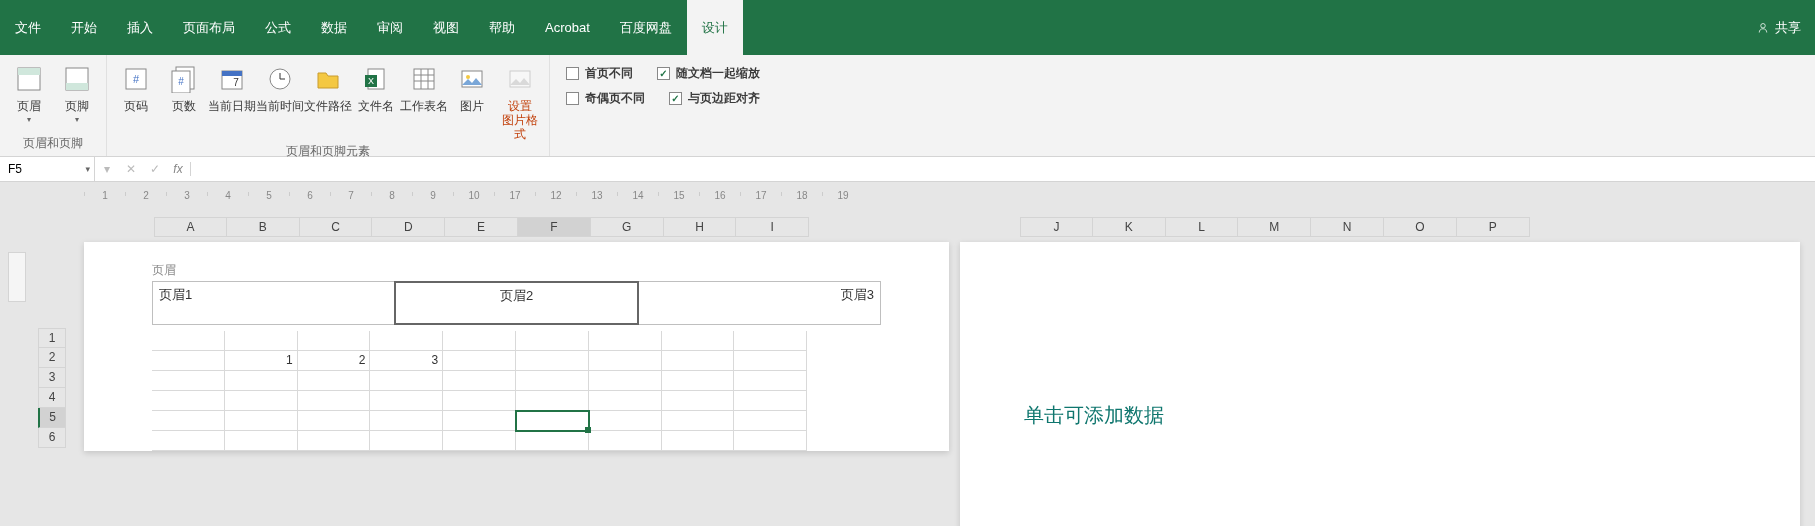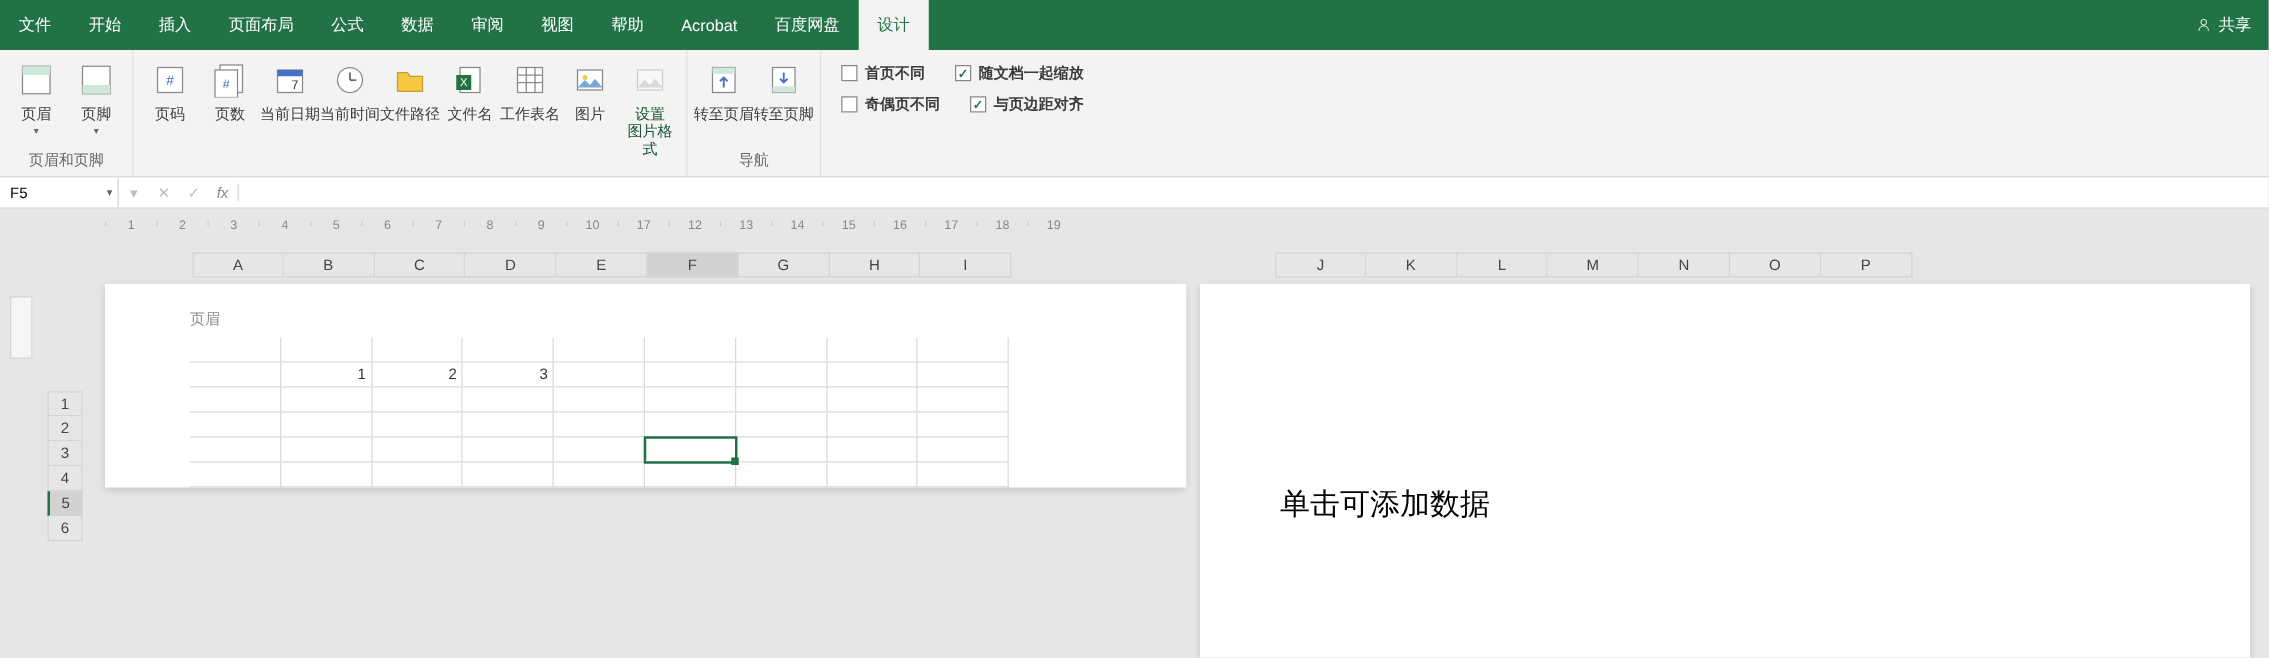--- a/index.html
+++ b/index.html
@@ -1,36 +1,36 @@
 <!DOCTYPE html>
 <html><head>
 <meta charset="utf-8">
 <style>
 * { margin: 0; padding: 0; box-sizing: border-box; font-family: "Microsoft YaHei", "Segoe UI", sans-serif; }
 body { background: #e6e6e6; width: 1815px; height: 526px; overflow: hidden; user-select: none; }
 
 
-.menubar { background: #217346; height: 40px; display: flex; align-items: stretch; color: #fff; font-size: 13px; }
+.menubar { background: #217346; height: 55px; display: flex; align-items: stretch; color: #fff; font-size: 13px; }
 .menubar .tab { padding: 0 15px; display: flex; align-items: center; cursor: pointer; }
 .menubar .tab.active { background: #f3f3f3; color: #217346; }
 .menubar .search { display: flex; align-items: center; padding: 0 15px; gap: 8px; color: #d4e8db; }
 .menubar .spacer { flex: 1; }
 .menubar .share { display: flex; align-items: center; padding: 0 14px; gap: 6px; color: #fff; }
 .bulb-icon, .person-icon { display: inline-flex; }
 
 
 .ribbon { background: #f3f3f3; border-bottom: 1px solid #d4d4d4; height: 102px; display: flex; }
 .group { display: flex; flex-direction: column; border-right: 1px solid #e0e0e0; padding: 4px 6px 0; }
 .group-body { flex: 1; display: flex; align-items: flex-start; gap: 2px; }
 .group-label { text-align: center; font-size: 12px; color: #666; padding: 2px 0 4px; }
 .bigbtn { display: flex; flex-direction: column; align-items: center; width: 46px; padding-top: 4px; cursor: pointer; }
 .bigbtn .ico { width: 32px; height: 32px; display: flex; align-items: center; justify-content: center; }
 .bigbtn .lbl { font-size: 12px; color: #3b3b3b; text-align: center; line-height: 14px; margin-top: 4px; white-space: nowrap; }
 .bigbtn .arrow { font-size: 8px; color: #666; margin-top: 2px; }
-.bigbtn.disabled .lbl { color: #14532d; }
+.bigbtn.disabled .lbl { color: #c2410c; }
 .opts { display: flex; flex-direction: column; gap: 8px; padding: 6px 10px; }
 .opt-row { display: flex; gap: 24px; font-size: 12px; color: #3b3b3b; font-weight: bold; }
 .chk { display: flex; align-items: center; gap: 6px; cursor: pointer; }
 .chk .box { width: 13px; height: 13px; border: 1px solid #888; background: #fff; display: flex; align-items: center; justify-content: center; font-size: 10px; color: #217346; }
 
 
 .fbar { background: #fff; border-bottom: 1px solid #d4d4d4; height: 25px; display: flex; align-items: stretch; font-size: 12px; justify-content: space-between; }
 .namebox { width: 95px; border-right: 1px solid #d4d4d4; display: flex; align-items: center; padding: 0 8px; position: relative; }
 .namebox .dd { position: absolute; right: 4px; font-size: 9px; color: #666; }
 .fxbtns { display: flex; align-items: center; color: #bbb; }
@@ -62,21 +62,21 @@
 .gcell { width: 72.8px; border-right: 1px solid #d9d9d9; border-bottom: 1px solid #d9d9d9; font-size: 12px; padding: 0 4px; text-align: right; line-height: 19px; color: #333; }
 .gcell.selcell { outline: 2px solid #217346; outline-offset: -1px; position: relative; }
 .gcell.selcell::after { content: ""; position: absolute; right: -3px; bottom: -3px; width: 6px; height: 6px; background: #217346; }
 
 .row-headers { position: absolute; top: 146px; left: 38px; width: 28px; }
 .rh { height: 20px; border: 1px solid #d4d4d4; border-top: none; background: #e6e6e6; text-align: center; font-size: 12px; color: #444; line-height: 19px; }
 .rh:first-child { border-top: 1px solid #d4d4d4; }
 .rh.sel { background: #d2d2d2; border-left: 2px solid #217346; }
 
 .page2 { position: absolute; top: 60px; left: 960px; width: 840px; background: #fff; box-shadow: 0 2px 6px rgba(0,0,0,0.15); padding: 90px 60px 20px; height: 400px; }
-.page2 .placeholder { position: absolute; top: 160px; left: 64px; font-size: 24px; color: #000000; text-align: right; }
+.page2 .placeholder { position: absolute; top: 160px; left: 64px; font-size: 20px; color: #0f766e; text-align: right; }
 
 .col-headers2 { position: absolute; top: 35px; left: 1020px; display: flex; }
 
 .vstrip { position: absolute; left: 8px; top: 70px; width: 18px; }
 .vstrip .seg { height: 50px; border: 1px solid #d4d4d4; background: #f5f5f5; margin-bottom: 30px; }
 </style>
 </head>
 <body>
 
 <div class="menubar">
@@ -217,47 +217,23 @@
           <span class="ico">
             <svg width="28" height="28" opacity="0.35">
               <rect x="4" y="6" width="20" height="16" fill="#fff" stroke="#888"></rect>
               <path d="M4 20l6-6 4 4 4-5 6 7z" fill="#aaa"></path>
             </svg>
           </span>
           <span class="lbl" style="white-space:pre-line">设置
 图片格式</span>
         </div>
     </div>
-  </div>
-
-  <div class="group">
-    <div class="group-body">
-      <div class="bigbtn">
-          <span class="ico">
-            <svg width="28" height="28">
-              <rect x="5" y="4" width="18" height="20" fill="#fff" stroke="#888"></rect>
-              <rect x="5" y="4" width="18" height="5" fill="#d0e7dc"></rect>
-              <path d="M14 20v-8m-3 3l3-3 3 3" fill="none" stroke="#4472c4" stroke-width="1.5"></path>
-            </svg>
-          </span>
-          <span class="lbl">转至页眉</span>
-        </div>
-      <div class="bigbtn">
-          <span class="ico">
-            <svg width="28" height="28">
-              <rect x="5" y="4" width="18" height="20" fill="#fff" stroke="#888"></rect>
-              <rect x="5" y="19" width="18" height="5" fill="#d0e7dc"></rect>
-              <path d="M14 8v8m-3-3l3 3 3-3" fill="none" stroke="#4472c4" stroke-width="1.5"></path>
-            </svg>
-          </span>
-          <span class="lbl">转至页脚</span>
-        </div>
-    </div>
-    <div class="group-label">导航</div>
-  </div>
+    <div class="group-label">页眉和页脚元素</div>
+  </div>
+
 
   <div class="group" style="border-right:none">
     <div class="group-body opts">
       <div class="opt-row">
         <label class="chk">
             <span class="box"></span>
             <span>首页不同</span>
           </label>
         <label class="chk">
             <span class="box">✓</span>
@@ -388,20 +364,25 @@
       <div class="rh">1</div>
       <div class="rh">2</div>
       <div class="rh">3</div>
       <div class="rh">4</div>
       <div class="rh sel">5</div>
       <div class="rh">6</div>
     </div>
 
   <div class="page">
     <div class="hdr-label">页眉</div>
+    <div class="hdr-row">
+      <div class="hdr-cell">页眉1</div>
+      <div class="hdr-cell mid">页眉2</div>
+      <div class="hdr-cell right">页眉3</div>
+    </div>
     <div class="grid" id="grid1">
         <div class="grow">
           <div class="gcell"></div>
           <div class="gcell"></div>
           <div class="gcell"></div>
           <div class="gcell"></div>
           <div class="gcell"></div>
           <div class="gcell"></div>
           <div class="gcell"></div>
           <div class="gcell"></div>

